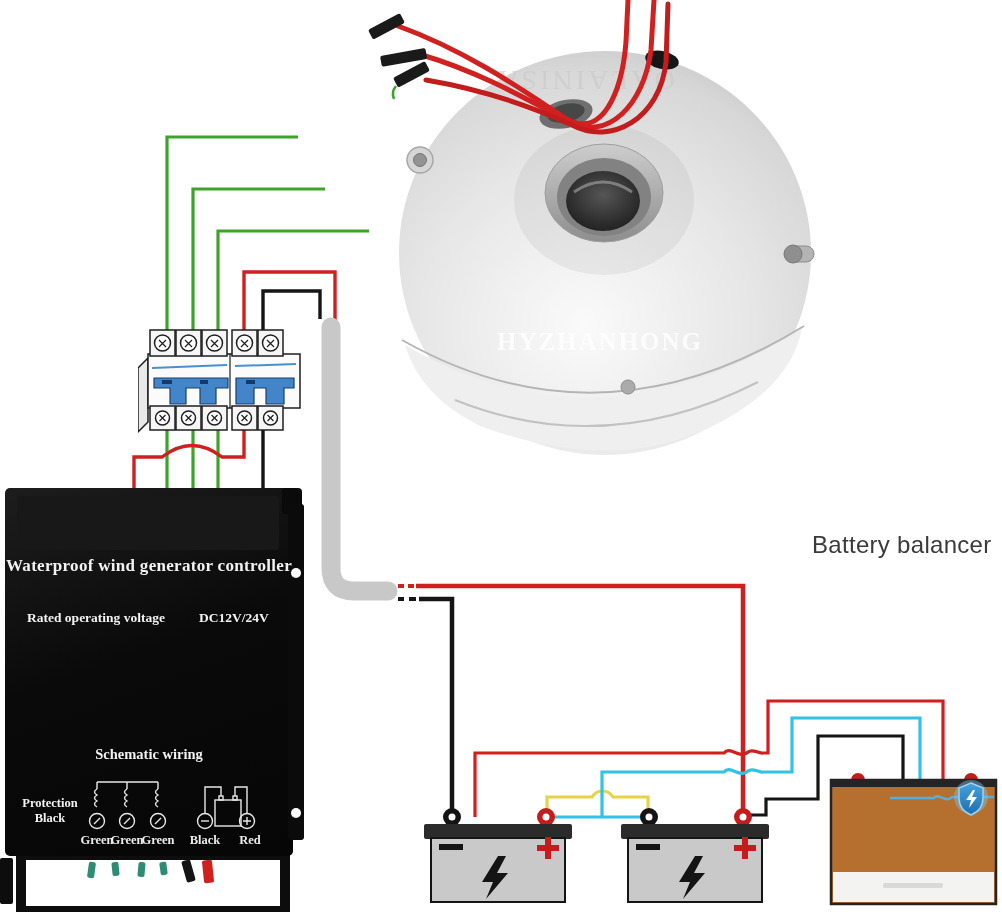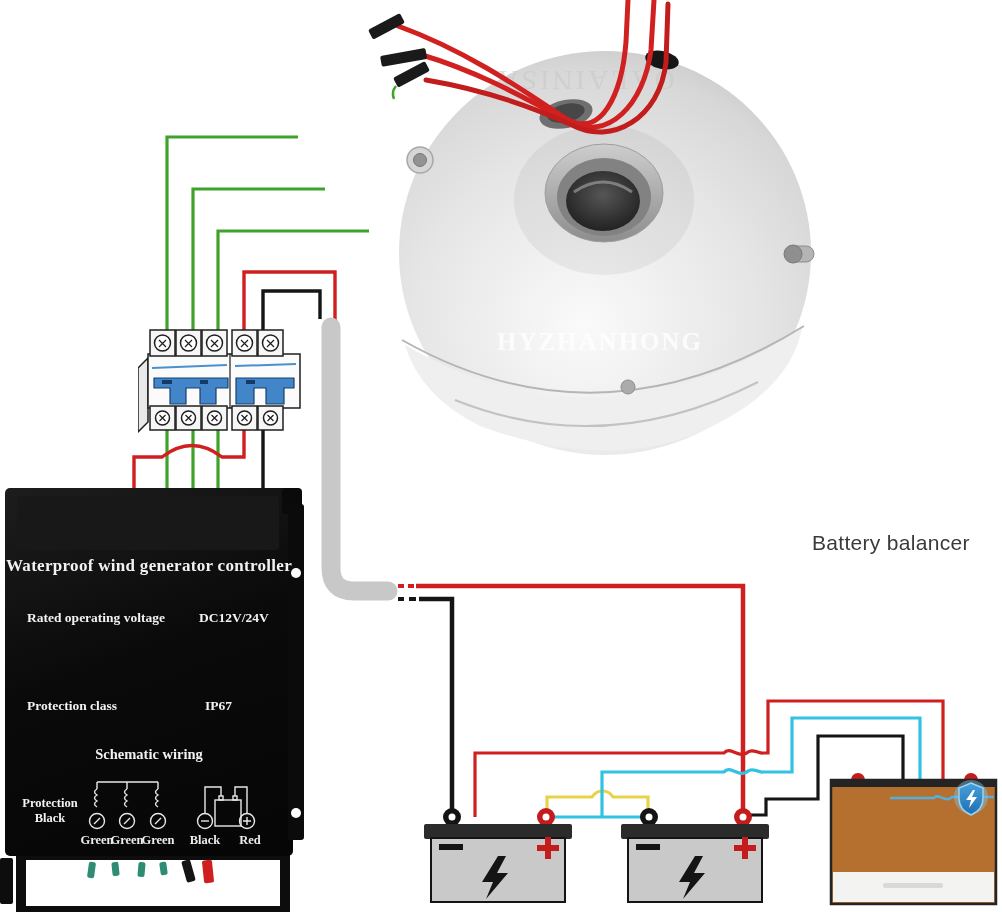--- a/index.html
+++ b/index.html
@@ -22,21 +22,21 @@
   .spec-val{position:absolute;left:172px;top:0;}
   .ctrl-schem-title{left:0;top:258px;width:100%;text-align:center;font-size:14.5px;font-weight:bold;}
   .ctrl-indicator{left:14px;top:308px;width:62px;text-align:center;font-size:12.5px;
                   font-weight:bold;line-height:1.2;}
   .bracket{left:16px;top:850px;width:254px;height:46px;border:10px solid #0d0d0d;background:#ffffff;
            z-index:1;border-radius:2px;}
   .foot{left:0;top:858px;width:13px;height:46px;background:#0d0d0d;z-index:1;border-radius:2px;}
   .stub{z-index:4;border-radius:2px;}
 
   
-  .balancer-label{left:812px;top:531px;font-size:21px;color:#3a3a3a;z-index:3;letter-spacing:.3px;}
+  .balancer-label{left:812px;top:531px;font-size:24px;color:#3a3a3a;z-index:3;letter-spacing:.3px;}
 
   .z1{z-index:1}.z2{z-index:2}
 </style>
 </head>
 <body>
 
 <div id="canvas">
 
   <svg class="abs z1" width="1002" height="912" style="left:0;top:0">
 
@@ -187,24 +187,20 @@
       <div class="abs flange-hole" style="top:64px;"></div>
       <div class="abs flange-hole" style="top:304px;"></div>
     </div>
 
     <div class="abs ctrl-title">Waterproof wind generator controller</div>
 
     <div class="abs spec-row" style="top:122px;">
       <span>Rated operating voltage</span>
       <span class="spec-val">DC12V/24V</span>
     </div>
-    <div class="abs spec-row" style="top:210px;">
-      <span>Protection class</span>
-      <span class="spec-val" style="left:178px;">IP67</span>
-    </div>
 
     <div class="abs ctrl-schem-title">Schematic wiring</div>
     <div class="abs ctrl-indicator">
       <div>Protection</div>
       <div>Black</div>
     </div>
 
     <svg class="abs" width="268" height="78" style="left:10px;top:288px">
       <g stroke="#e8e8e8" stroke-width="1.4" fill="none">
         <path d="M82,6 L143,6 M82,6 L82,13 M112,6 L112,13 M143,6 L143,13"></path>

